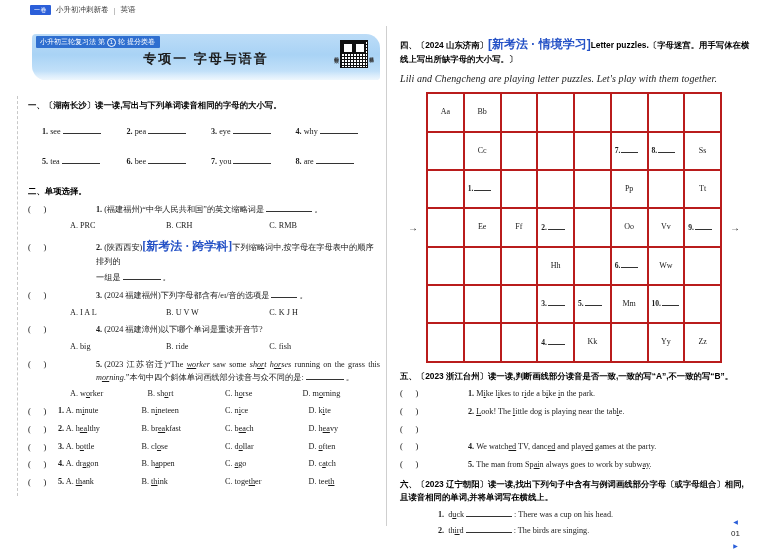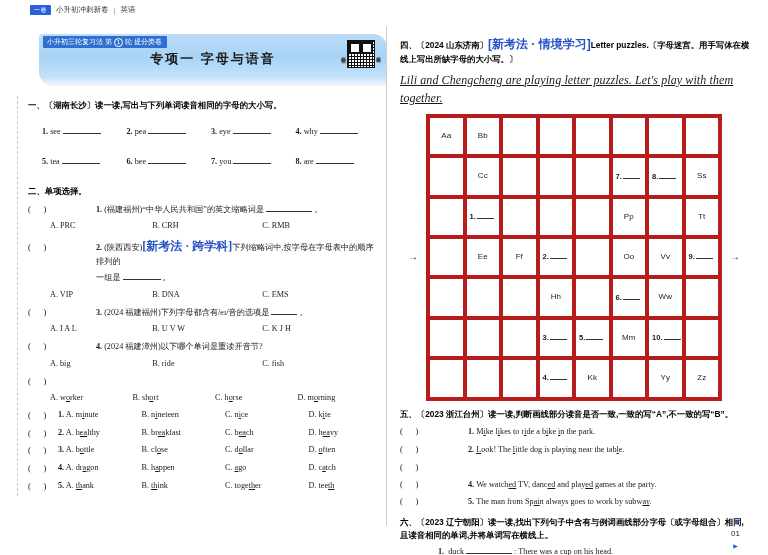--- a/index.html
+++ b/index.html
@@ -29,22 +29,22 @@
     font-size: 6px; line-height: 1;
     padding: 2px 4px; border-radius: 1px;
     letter-spacing: .5px;
     font-family: "Liberation Sans", sans-serif;
   }
   .brand-sep { color: #9a9a9a; }
 
   
   .banner {
     position: absolute;
-    left: 39px; top: 34px;
-    width: 348px; height: 52px;
+    left: 32px; top: 34px;
+    width: 348px; height: 46px;
     background: linear-gradient(180deg,#bcdcf7 0%, #a9d3f5 45%, #cfe7fb 100%);
     border-radius: 4px 14px 4px 14px;
     overflow: hidden;
   }
   .banner:after{
     content:"";
     position:absolute; left:0; right:0; bottom:0; height:9px;
     background: linear-gradient(180deg, rgba(255,255,255,.0), rgba(255,255,255,.65));
   }
   .banner-tag {
@@ -149,21 +149,21 @@
   .qtext { flex: 1; font-size: 8.2px; margin-left: 38px; }
   .qtext.just { text-align: justify; }
 
   .opts {
     display: flex;
     margin: 3px 0 3px 30px;
     font-size: 8.2px;
   }
   .opts > span { width: 25%; }
   .opts.three > span { width: 33.3%; }
-  .opts.indent { margin-left: 22px; }
+  .opts.indent { margin-left: 42px; }
   .opts.three.indent > span:first-child { width: 31%; }
 
   u.ul { text-decoration: underline; text-underline-offset: 1px; }
   .blank {
     display: inline-block;
     border-bottom: 1px solid #333;
     min-width: 38px;
     height: 8px;
     margin: 0 2px;
   }
@@ -198,44 +198,43 @@
     font-size: 10px; color: #222;
     width: 26px; text-align: center;
     flex: 0 0 26px;
   }
   table.puzzle {
     border-collapse: collapse;
     table-layout: fixed;
     width: 296px;
   }
   table.puzzle td {
-    border: 4px solid #b91c1c;
+    border: 2px solid #b91c1c;
     height: 25px;
     text-align: center;
     vertical-align: middle;
     font-size: 8px;
-    font-family: Liberation Sans, sans-serif;
+    font-family: Liberation Serif, serif;
     padding: 12px 1px;
     white-space: nowrap;
   }
   table.puzzle td.blankcell { font-size: 7.6px; text-align: left; padding-left: 3px; }
   table.puzzle td .n { font-weight: bold; }
   table.puzzle td .ln {
     display: inline-block;
     border-bottom: 1px solid #333;
     width: 17px; height: 7px;
     margin-left: 1px;
   }
 
   .italic-line {
     font-style: italic;
-    font-size: 12px;
+    font-size: 10px;
     margin: 4px 0 2px 0;
     letter-spacing: .1px;
-    text-decoration: underline;
   }
 
   
   .sideline {
     position: absolute;
     left: 17px; top: 96px;
     width: 1px; height: 400px;
     border-left: 1px dashed #c8c8c8;
   }
 
@@ -314,25 +313,20 @@
     </div>
 
     <div class="qrow">
       <span class="paren">(&nbsp;&nbsp;&nbsp;&nbsp;&nbsp;&nbsp;)</span>
       <span class="qtext"><span class="qnum">2.</span><span>(陕西西安)</span><span class="tagblue">[新考法 · 跨学科]</span><span>下列缩略词中,按字母在字母表中的顺序排列的</span></span>
     </div>
     <div class="qrow">
       <span class="paren"></span>
       <span class="qtext"><span>一组是</span><span class="blank"></span><span>。</span></span>
     </div>
-    <div class="opts three indent">
-      <span>A. VIP</span>
-      <span>B. DNA</span>
-      <span>C. EMS</span>
-    </div>
 
     <div class="qrow">
       <span class="paren">(&nbsp;&nbsp;&nbsp;&nbsp;&nbsp;&nbsp;)</span>
       <span class="qtext"><span class="qnum">3.</span><span>(2024 福建福州)</span><span>下列字母都含有/eɪ/音的选项是</span><span class="blank sm"></span><span>。</span></span>
     </div>
     <div class="opts three indent">
       <span>A. I A L</span>
       <span>B. U V W</span>
       <span>C. K J H</span>
     </div>
@@ -342,20 +336,21 @@
       <span class="qtext"><span class="qnum">4.</span><span>(2024 福建漳州)</span><span>以下哪个单词是重读开音节?</span></span>
     </div>
     <div class="opts three indent">
       <span>A. big</span>
       <span>B. ride</span>
       <span>C. fish</span>
     </div>
 
     <div class="qrow">
       <span class="paren">(&nbsp;&nbsp;&nbsp;&nbsp;&nbsp;&nbsp;)</span>
+      <span class="qtext just"><span class="qnum">5.</span><span>(2023 江苏宿迁)</span><span>“The <i><u class="ul">wo</u>rker</i> saw some <i>sh<u class="ul">or</u>t h<u class="ul">or</u>ses</i> running on the grass this <i>m<u class="ul">or</u>ning</i>.”本句中四个斜体单词画线部分读音与众不同的是:</span><span class="blank"></span><span>。</span></span>
     </div>
     <div class="opts indent">
       <span>A. w<u class="ul">o</u>rker</span>
       <span>B. sh<u class="ul">o</u>rt</span>
       <span>C. h<u class="ul">o</u>rse</span>
       <span>D. m<u class="ul">o</u>rning</span>
     </div>
 
 
     <div class="grp">

